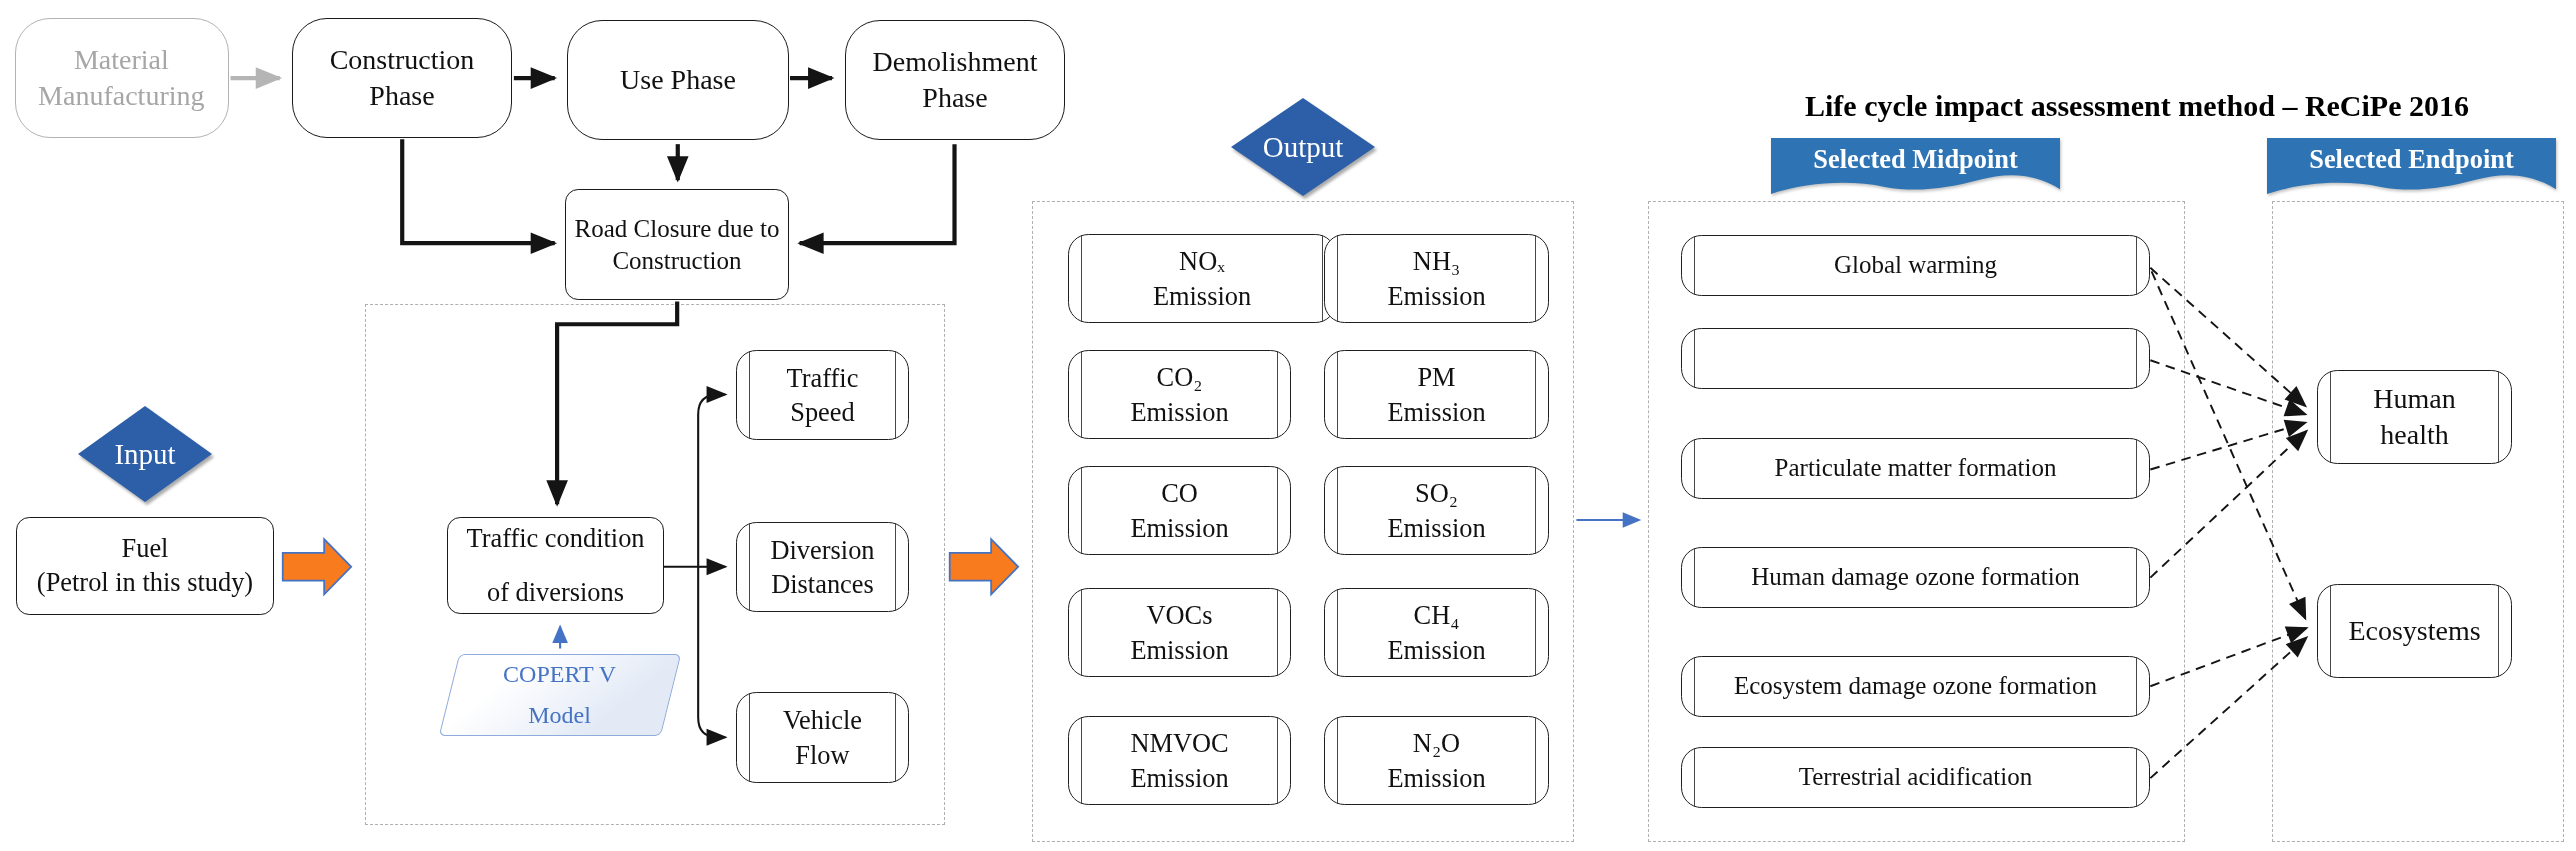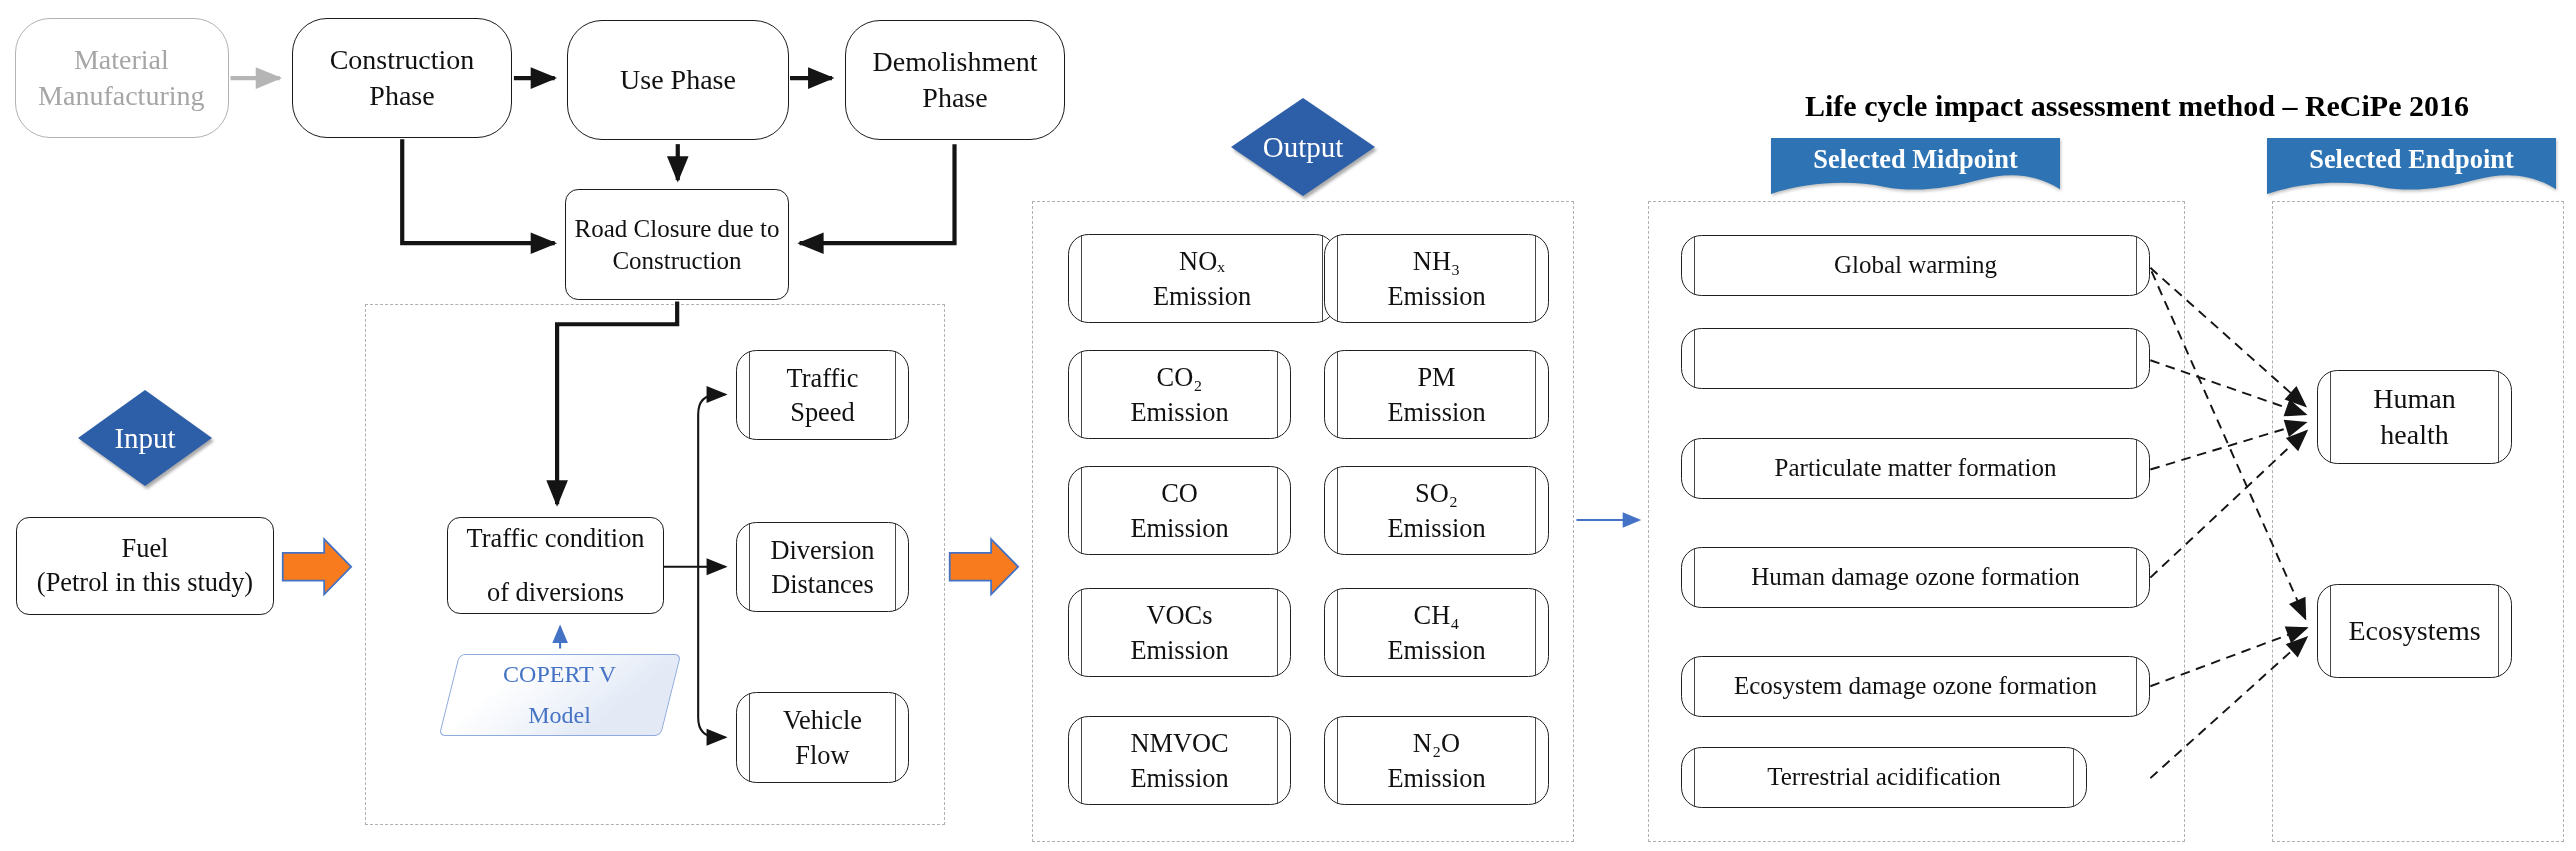--- a/index.html
+++ b/index.html
@@ -110,21 +110,21 @@
   <span>Use Phase</span>
 </div>
 <div class="box phase" style="left:845px;top:20px;width:220px;height:120px;">
   <span>Demolishment Phase</span>
 </div>
 
 <div class="box rrect" style="left:565px;top:189px;width:224px;height:111px;font-size:25px;">
   <span>Road Closure due to Construction</span>
 </div>
 
-<div class="dwrap" style="left:78px;top:390px;width:134px;height:96px;">
+<div class="dwrap" style="left:78px;top:406px;width:134px;height:96px;">
   <div class="diamond">
     <span>Input</span>
   </div>
 </div>
 <div class="box rrect" style="left:16px;top:517px;width:258px;height:98px;font-size:26.4px;">
   <span>Fuel</span>
   <span>(Petrol in this study)</span>
 </div>
 
 <div class="box rrect" style="left:447px;top:517px;width:217px;height:97px;gap:20px;">
@@ -260,21 +260,21 @@
 <div class="pp" style="left:1681px;top:547px;width:469px;height:61px;font-size:25px;">
   <i class="bar l"></i>
     <i class="bar r"></i>
   <span>Human damage ozone formation</span>
 </div>
 <div class="pp" style="left:1681px;top:656px;width:469px;height:61px;font-size:25px;">
   <i class="bar l"></i>
     <i class="bar r"></i>
   <span>Ecosystem damage ozone formation</span>
 </div>
-<div class="pp" style="left:1681px;top:747px;width:406px;height:61px;font-size:25px;">
+<div class="pp" style="left:1681px;top:747px;width:469px;height:61px;font-size:25px;">
   <i class="bar l"></i>
     <i class="bar r"></i>
   <span>Terrestrial acidification</span>
 </div>
 
 <div class="pp" style="left:2317px;top:370px;width:195px;height:94px;font-size:28px;">
   <i class="bar l"></i>
     <i class="bar r"></i>
   <span style="width:144px;">Human health</span>
 </div>

